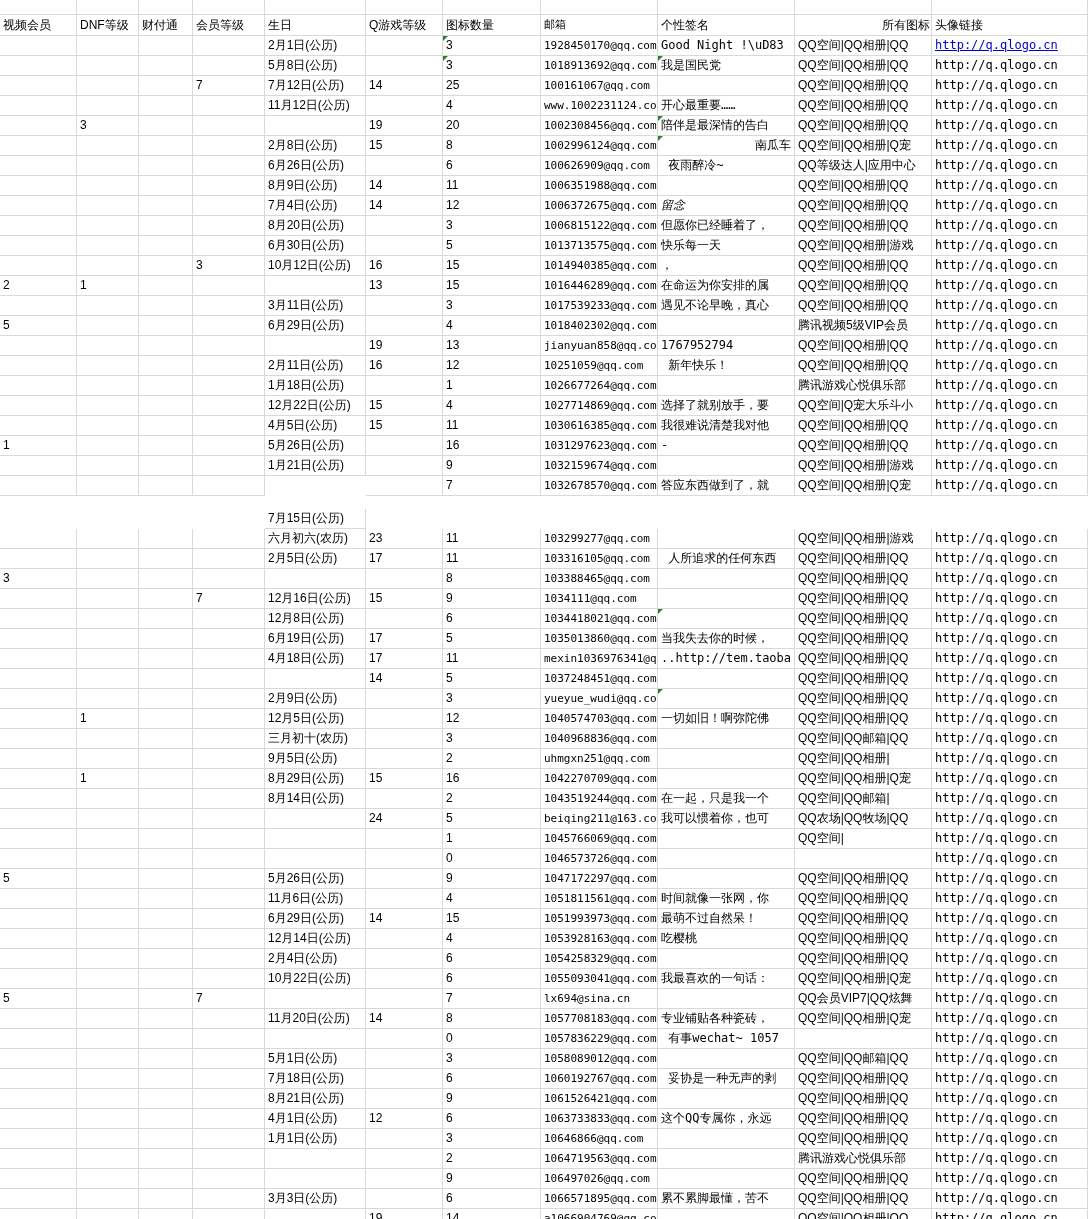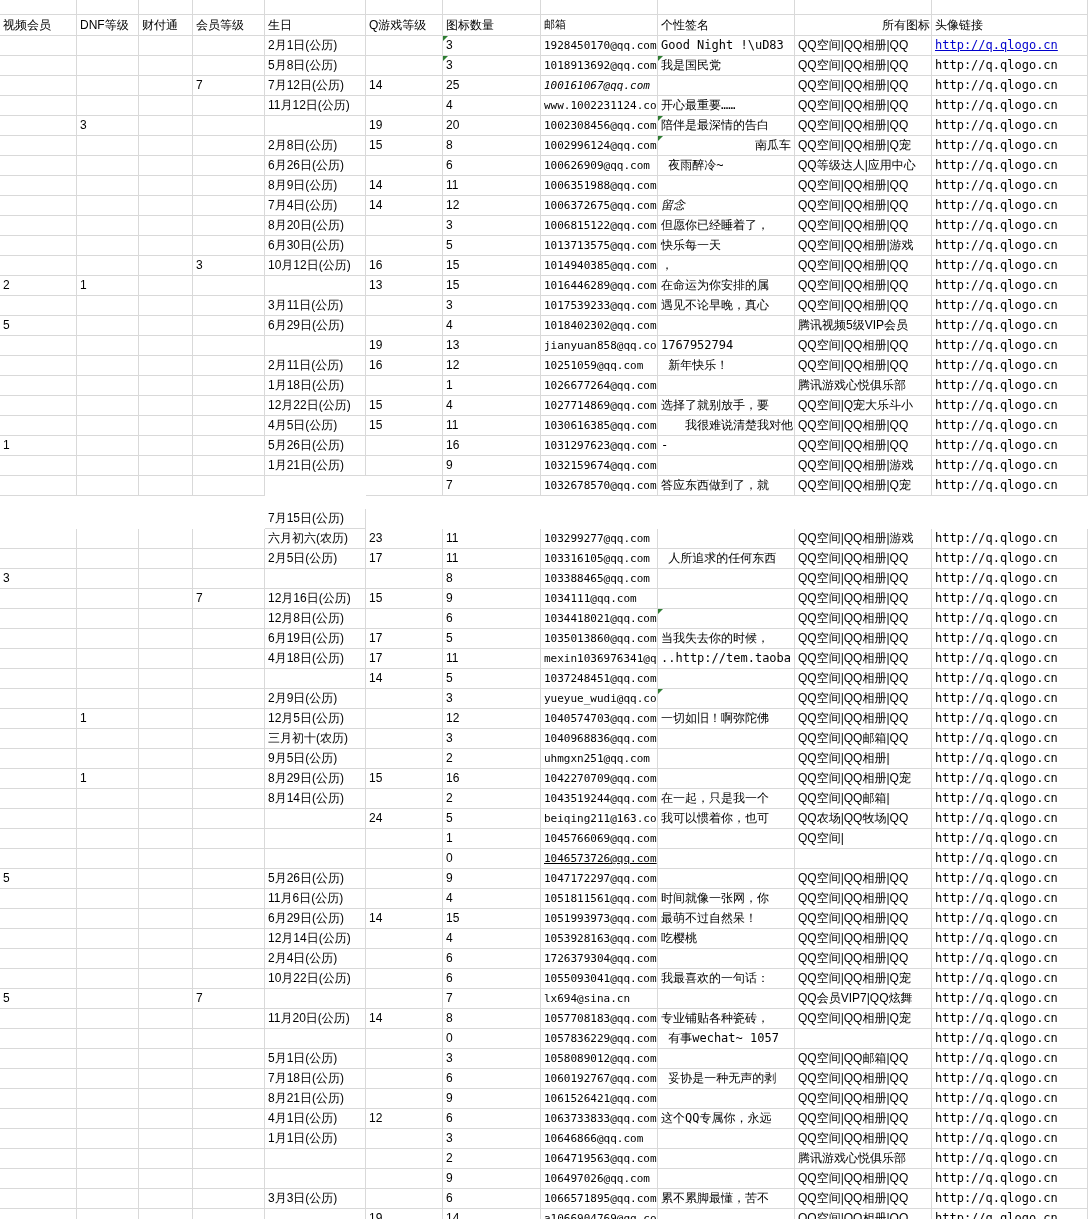--- a/index.html
+++ b/index.html
@@ -99,21 +99,21 @@
         <div class="cell link" style="width: 156px;"><span>http://q.qlogo.cn</span></div>
       </div>
       <div class="row">
         <div class="cell num" style="width: 77px;"><span></span></div>
         <div class="cell num" style="width: 62px;"><span></span></div>
         <div class="cell num" style="width: 54px;"><span></span></div>
         <div class="cell num" style="width: 72px;"><span>7</span></div>
         <div class="cell" style="width: 101px;"><span>7月12日(公历)</span></div>
         <div class="cell num" style="width: 77px;"><span>14</span></div>
         <div class="cell num" style="width: 98px;"><span>25</span></div>
-        <div class="cell mono" style="width: 117px; font-style: italic;"><span>100161067@qq.com</span></div>
+        <div class="cell mono" style="width: 117px;"><span>100161067@qq.com</span></div>
         <div class="cell sig" style="width: 137px;"><span></span></div>
         <div class="cell" style="width: 137px;"><span>QQ空间|QQ相册|QQ</span></div>
         <div class="cell link" style="width: 156px;"><span>http://q.qlogo.cn</span></div>
       </div>
       <div class="row">
         <div class="cell num" style="width: 77px;"><span></span></div>
         <div class="cell num" style="width: 62px;"><span></span></div>
         <div class="cell num" style="width: 54px;"><span></span></div>
         <div class="cell num" style="width: 72px;"><span></span></div>
         <div class="cell" style="width: 101px;"><span>11月12日(公历)</span></div>
@@ -321,21 +321,21 @@
       </div>
       <div class="row">
         <div class="cell num" style="width: 77px;"><span></span></div>
         <div class="cell num" style="width: 62px;"><span></span></div>
         <div class="cell num" style="width: 54px;"><span></span></div>
         <div class="cell num" style="width: 72px;"><span></span></div>
         <div class="cell" style="width: 101px;"><span>4月5日(公历)</span></div>
         <div class="cell num" style="width: 77px;"><span>15</span></div>
         <div class="cell num" style="width: 98px;"><span>11</span></div>
         <div class="cell mono" style="width: 117px;"><span>1030616385@qq.com</span></div>
-        <div class="cell sig" style="width: 137px; text-align: right;"><span>我很难说清楚我对他</span></div>
+        <div class="cell sig" style="width: 137px;"><span>我很难说清楚我对他</span></div>
         <div class="cell" style="width: 137px;"><span>QQ空间|QQ相册|QQ</span></div>
         <div class="cell link" style="width: 156px;"><span>http://q.qlogo.cn</span></div>
       </div>
       <div class="row">
         <div class="cell num" style="width: 77px;"><span>1</span></div>
         <div class="cell num" style="width: 62px;"><span></span></div>
         <div class="cell num" style="width: 54px;"><span></span></div>
         <div class="cell num" style="width: 72px;"><span></span></div>
         <div class="cell" style="width: 101px;"><span>5月26日(公历)</span></div>
         <div class="cell num" style="width: 77px;"><span></span></div>
@@ -580,21 +580,21 @@
         <div class="cell link" style="width: 156px;"><span>http://q.qlogo.cn</span></div>
       </div>
       <div class="row">
         <div class="cell num" style="width: 77px;"><span></span></div>
         <div class="cell num" style="width: 62px;"><span></span></div>
         <div class="cell num" style="width: 54px;"><span></span></div>
         <div class="cell num" style="width: 72px;"><span></span></div>
         <div class="cell" style="width: 101px;"><span></span></div>
         <div class="cell num" style="width: 77px;"><span></span></div>
         <div class="cell num" style="width: 98px;"><span>0</span></div>
-        <div class="cell mono" style="width: 117px; text-decoration: underline;"><span>1046573726@qq.com</span></div>
+        <div class="cell mono" style="width: 117px;"><span>1046573726@qq.com</span></div>
         <div class="cell sig" style="width: 137px;"><span></span></div>
         <div class="cell" style="width: 137px;"><span></span></div>
         <div class="cell link" style="width: 156px;"><span>http://q.qlogo.cn</span></div>
       </div>
       <div class="row">
         <div class="cell num" style="width: 77px;"><span>5</span></div>
         <div class="cell num" style="width: 62px;"><span></span></div>
         <div class="cell num" style="width: 54px;"><span></span></div>
         <div class="cell num" style="width: 72px;"><span></span></div>
         <div class="cell" style="width: 101px;"><span>5月26日(公历)</span></div>
@@ -645,21 +645,21 @@
         <div class="cell link" style="width: 156px;"><span>http://q.qlogo.cn</span></div>
       </div>
       <div class="row">
         <div class="cell num" style="width: 77px;"><span></span></div>
         <div class="cell num" style="width: 62px;"><span></span></div>
         <div class="cell num" style="width: 54px;"><span></span></div>
         <div class="cell num" style="width: 72px;"><span></span></div>
         <div class="cell" style="width: 101px;"><span>2月4日(公历)</span></div>
         <div class="cell num" style="width: 77px;"><span></span></div>
         <div class="cell num" style="width: 98px;"><span>6</span></div>
-        <div class="cell mono" style="width: 117px;"><span>1726379304@qq.com</span></div>
+        <div class="cell mono" style="width: 117px;"><span>1054258329@qq.com</span></div>
         <div class="cell sig" style="width: 137px;"><span></span></div>
         <div class="cell" style="width: 137px;"><span>QQ空间|QQ相册|QQ</span></div>
         <div class="cell link" style="width: 156px;"><span>http://q.qlogo.cn</span></div>
       </div>
       <div class="row">
         <div class="cell num" style="width: 77px;"><span></span></div>
         <div class="cell num" style="width: 62px;"><span></span></div>
         <div class="cell num" style="width: 54px;"><span></span></div>
         <div class="cell num" style="width: 72px;"><span></span></div>
         <div class="cell" style="width: 101px;"><span>10月22日(公历)</span></div>

